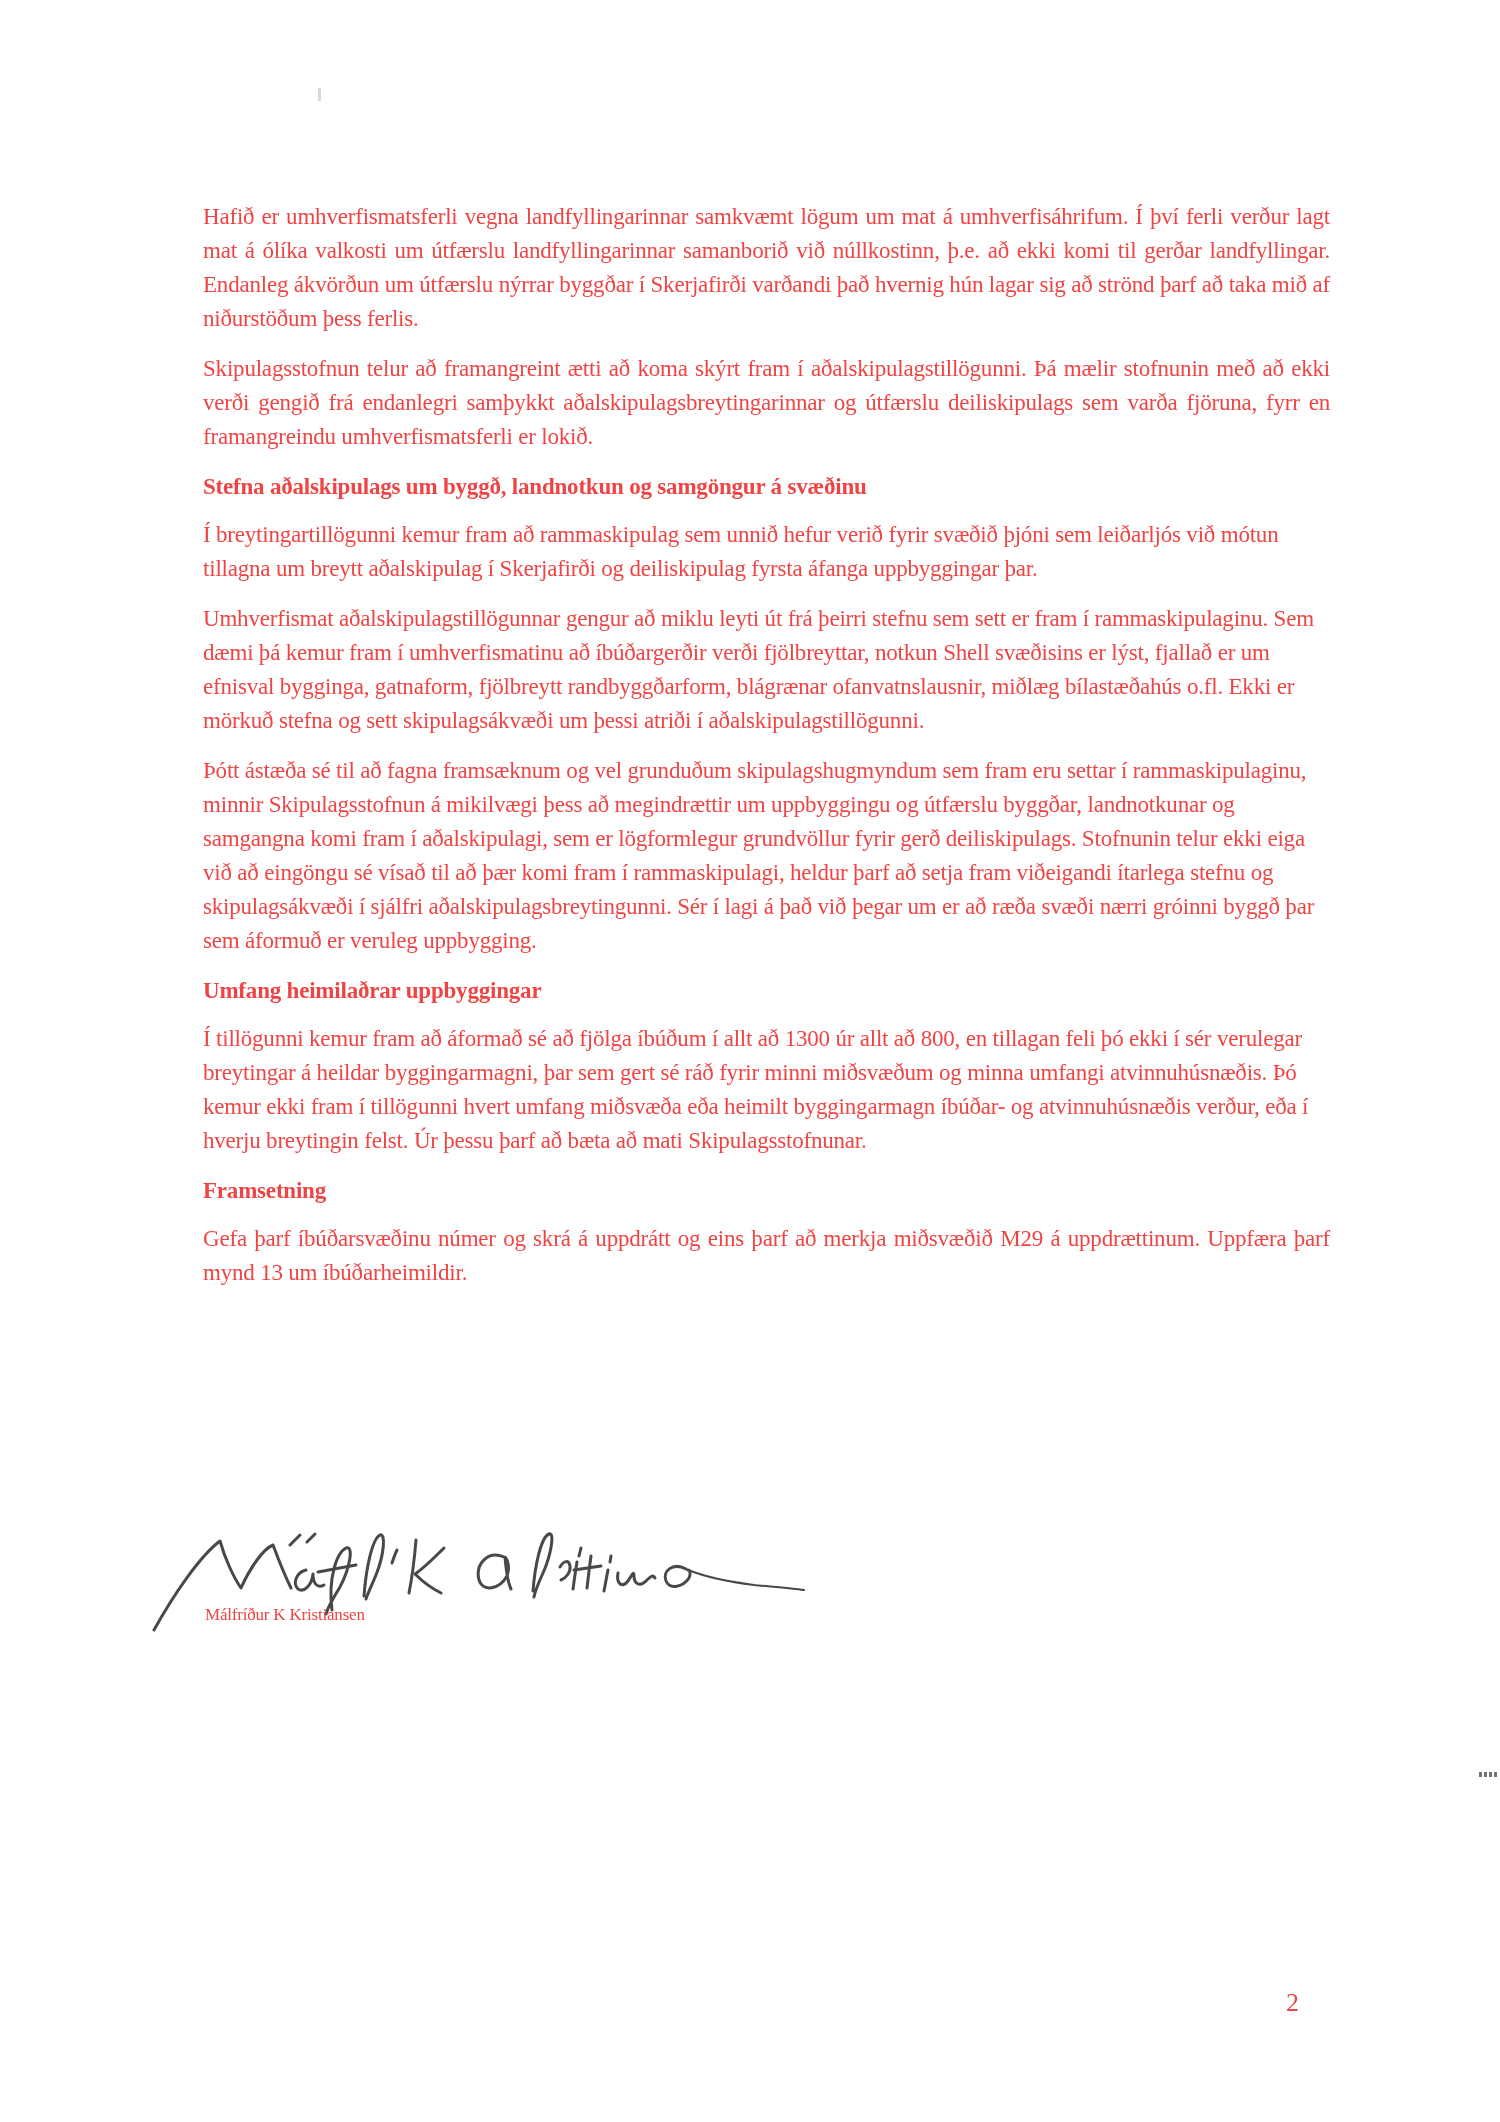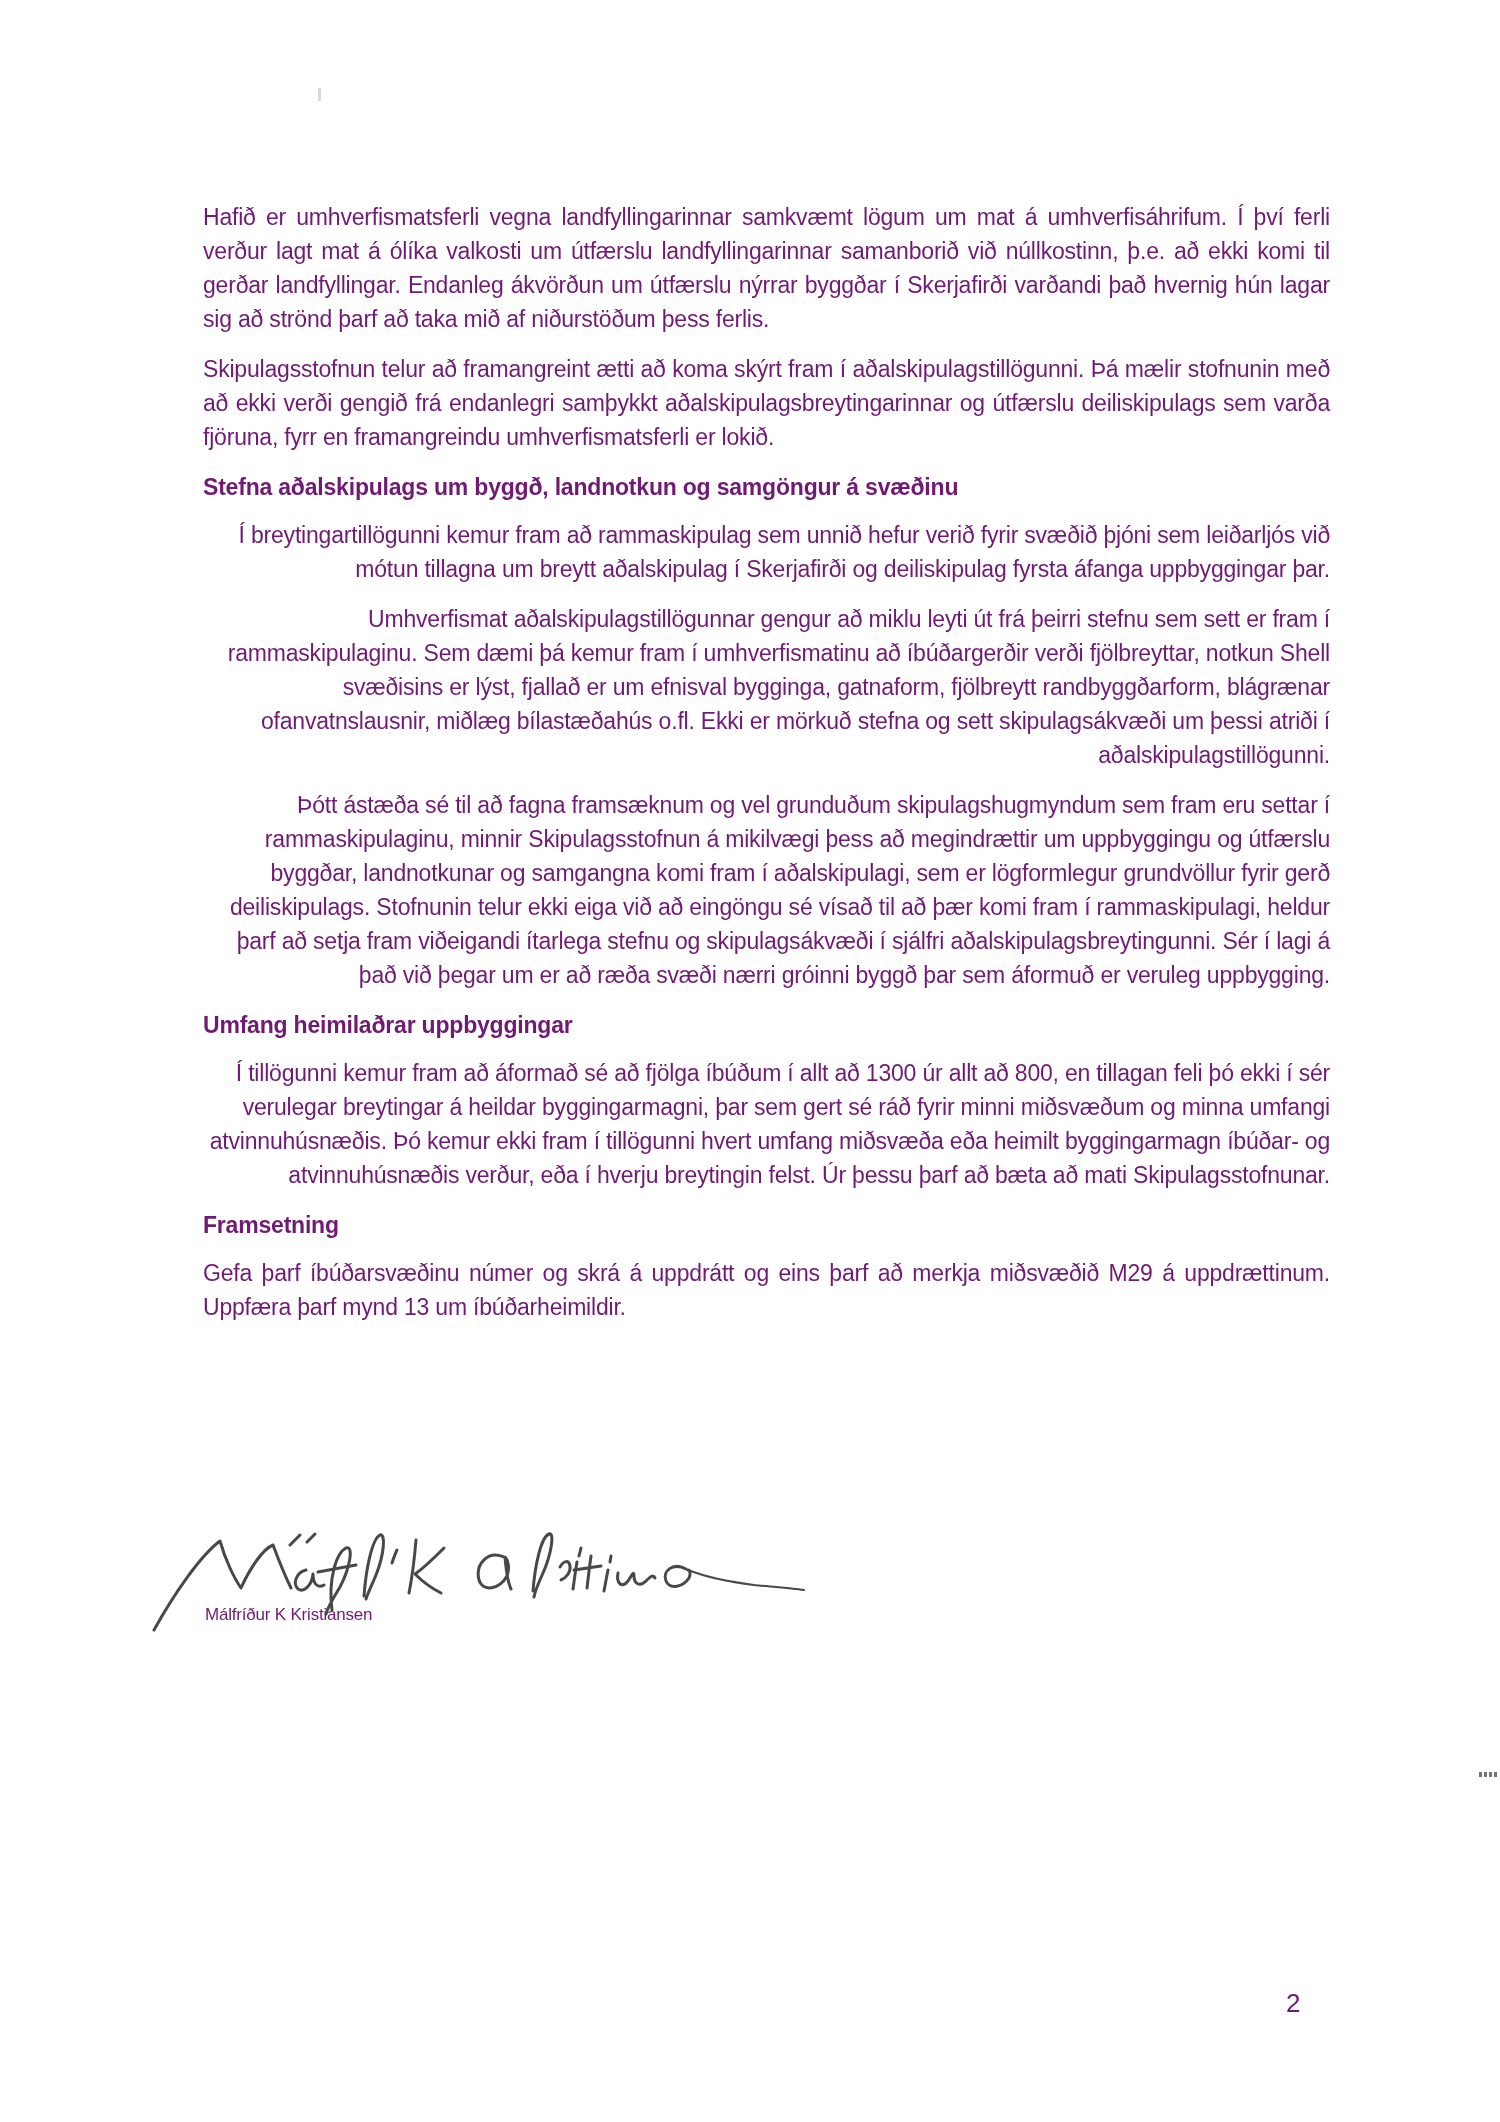--- a/index.html
+++ b/index.html
@@ -1,29 +1,29 @@
 <!DOCTYPE html>
 <html><head>
 <meta charset="utf-8">
 <style>
   html,body{margin:0;padding:0;background:#ededed;}
   .page{
     position:relative;
     width:1500px;height:2122px;
     margin:0 auto;
     background:#ffffff;
-    font-family:Liberation Sans, sans-serif;
-    color:#701a75;
+    font-family:Liberation Serif, serif;
+    color:#ef4444;
     overflow:hidden;
   }
   .doc-body{
     position:absolute;left:203px;top:200px;width:1127px;
     font-size:23px;line-height:34px;letter-spacing:-0.2px;
   }
-  .p{margin:0 0 16px 0;text-align:right;}
+  .p{margin:0 0 16px 0;text-align:left;}
   .j{text-align:justify;}
   .h{font-weight:700;margin:12px 0 14px 0;}
   .sig-svg{position:absolute;left:140px;top:1528px;width:700px;height:150px;}
   .sig-name{
     position:absolute;left:205px;top:1600px;
     font-size:17px;line-height:30px;letter-spacing:-0.2px;
   }
   .page-num{
     position:absolute;left:1286px;top:1988px;
     font-size:26px;line-height:30px;

